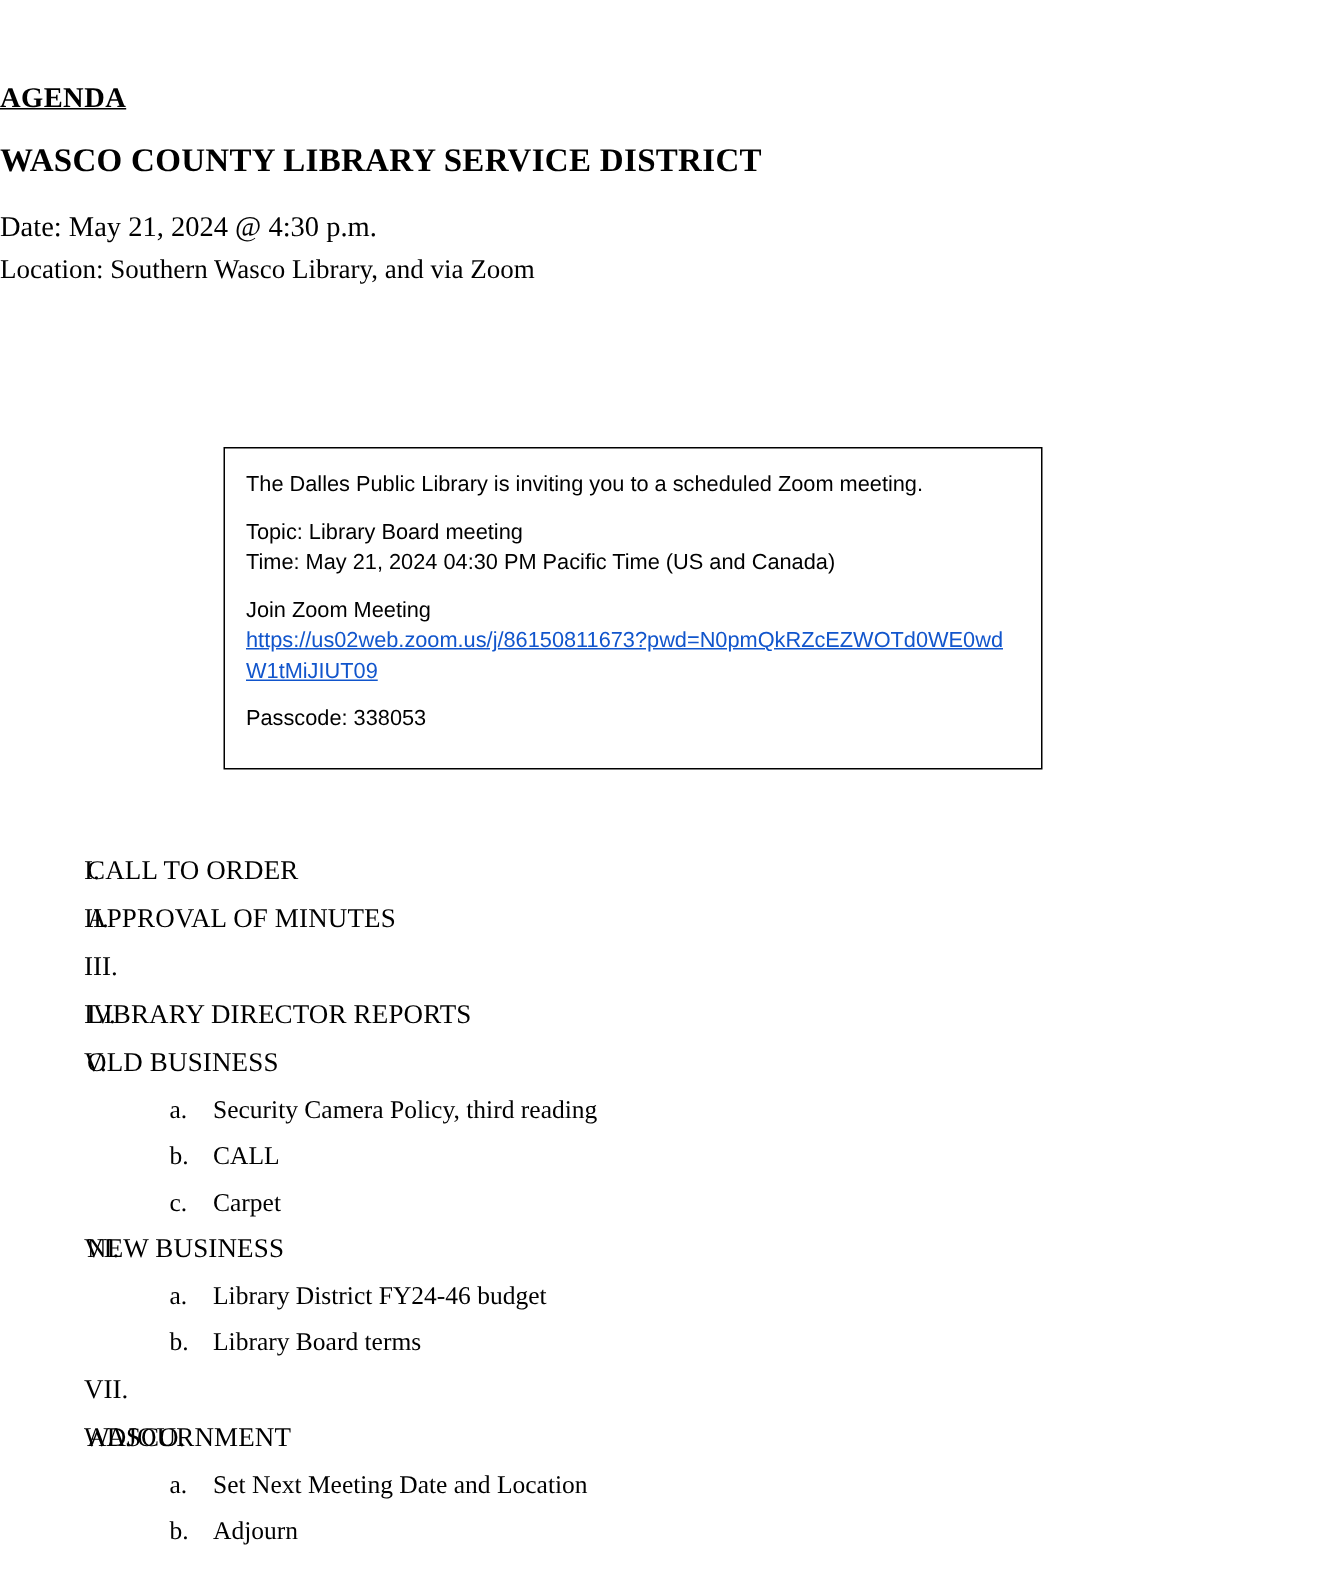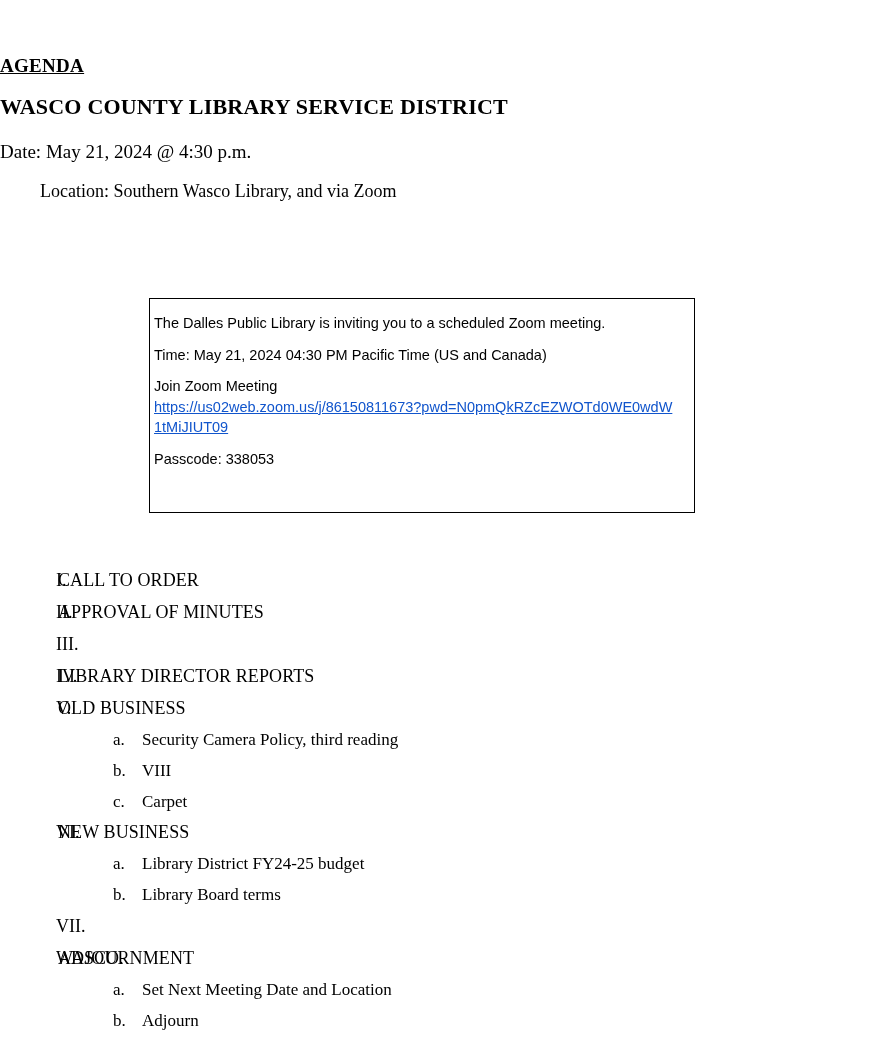--- a/index.html
+++ b/index.html
@@ -49,35 +49,34 @@
     margin-top: 6px;
   }
   .meta-line {
     font-size: 19px;
     line-height: 1.5;
     margin-top: 14px;
   }
   .meta-line2 {
     font-size: 18px;
     line-height: 1.5;
-    margin-top: 12px;
-    padding-left: 40px;
+    margin-top: 0;
   }
 
   
   .zoom-box {
     position: absolute;
     left: 149px;
     top: 246px;
     width: 546px;
     height: 215px;
     border: 1px solid #000000;
     box-sizing: border-box;
     font-family: "Liberation Sans", sans-serif;
-    padding: 14px 14px 10px 4px;
+    padding: 14px 14px 10px 14px;
   }
   .zoom-line {
     font-size: 14.5px;
     line-height: 1.42;
     color: #000;
   }
   .zoom-gap {
     height: 11px;
   }
   .zoom-link {
@@ -140,20 +139,21 @@
   <div class="header">
     <div class="doc-title">AGENDA</div>
     <div class="org-line">WASCO COUNTY LIBRARY SERVICE DISTRICT</div>
     <div class="meta-line">Date: May 21, 2024 @ 4:30 p.m.</div>
     <div class="meta-line2">Location: Southern Wasco Library, and via Zoom</div>
   </div>
 
   <div class="zoom-box">
     <div class="zoom-line">The Dalles Public Library is inviting you to a scheduled Zoom meeting.</div>
     <div class="zoom-gap"></div>
+    <div class="zoom-line">Topic: Library Board meeting</div>
     <div class="zoom-line">Time: May 21, 2024 04:30 PM Pacific Time (US and Canada)</div>
     <div class="zoom-gap"></div>
     <div class="zoom-line">Join Zoom Meeting</div>
     <a class="zoom-link">https://us02web.zoom.us/j/86150811673?pwd=N0pmQkRZcEZWOTd0WE0wdW1tMiJIUT09</a>
     <div class="zoom-gap"></div>
     <div class="zoom-line">Passcode: 338053</div>
   </div>
 
   <div class="agenda" id="agenda-list">
       <div class="item-row">
@@ -174,33 +174,33 @@
       <div class="item-row">
         <div class="numeral">V.</div>
         <div class="item-label">OLD BUSINESS</div>
       </div>
       <div class="sub-row">
         <div class="sub-letter">a.</div>
         <div class="sub-label">Security Camera Policy, third reading</div>
       </div>
       <div class="sub-row">
         <div class="sub-letter">b.</div>
-        <div class="sub-label">VIII</div>
+        <div class="sub-label">CALL</div>
       </div>
       <div class="sub-row">
         <div class="sub-letter">c.</div>
         <div class="sub-label">Carpet</div>
       </div>
       <div class="item-row">
         <div class="numeral">VI.</div>
         <div class="item-label">NEW BUSINESS</div>
       </div>
       <div class="sub-row">
         <div class="sub-letter">a.</div>
-        <div class="sub-label">Library District FY24-25 budget</div>
+        <div class="sub-label">Library District FY24-46 budget</div>
       </div>
       <div class="sub-row">
         <div class="sub-letter">b.</div>
         <div class="sub-label">Library Board terms</div>
       </div>
       <div class="item-row">
         <div class="numeral">VII.</div>
       </div>
       <div class="item-row">
         <div class="numeral">WASCO.</div>

